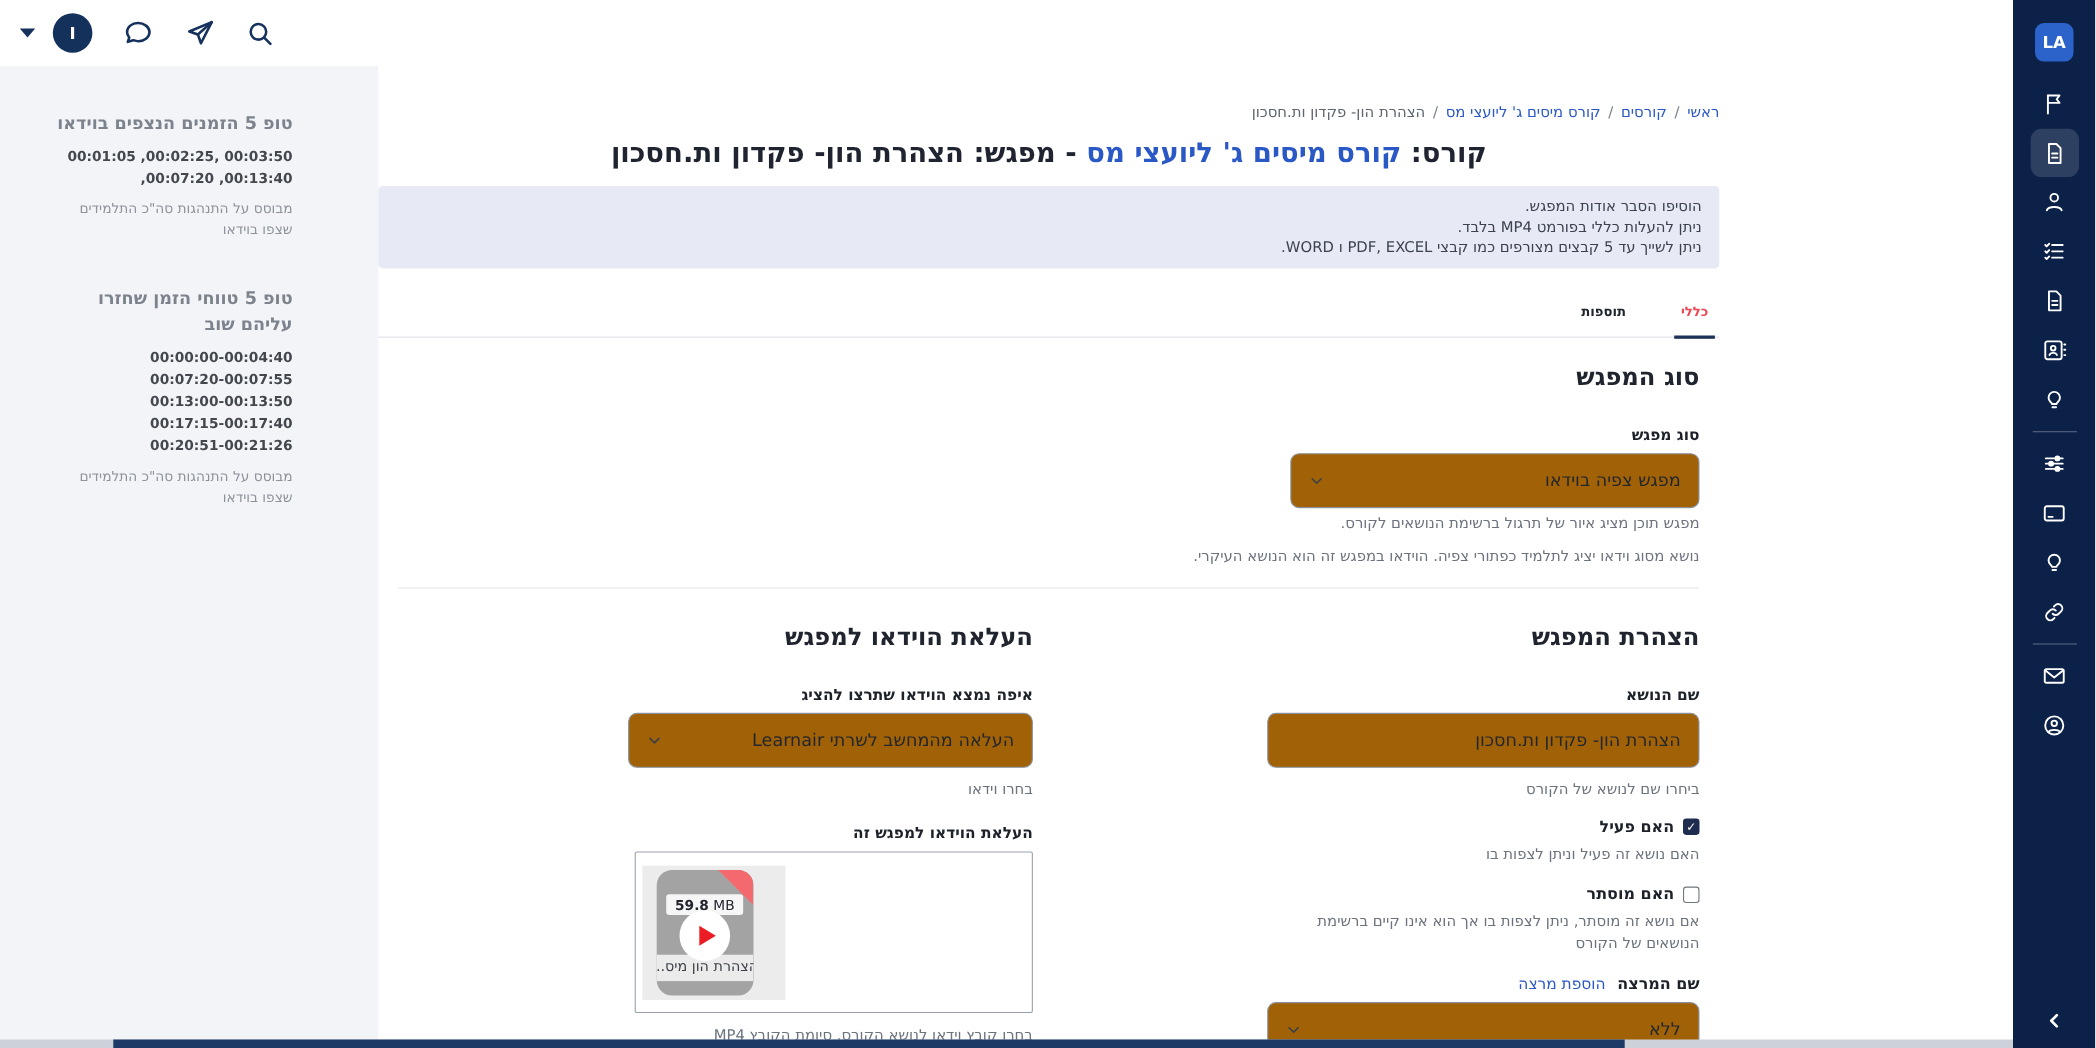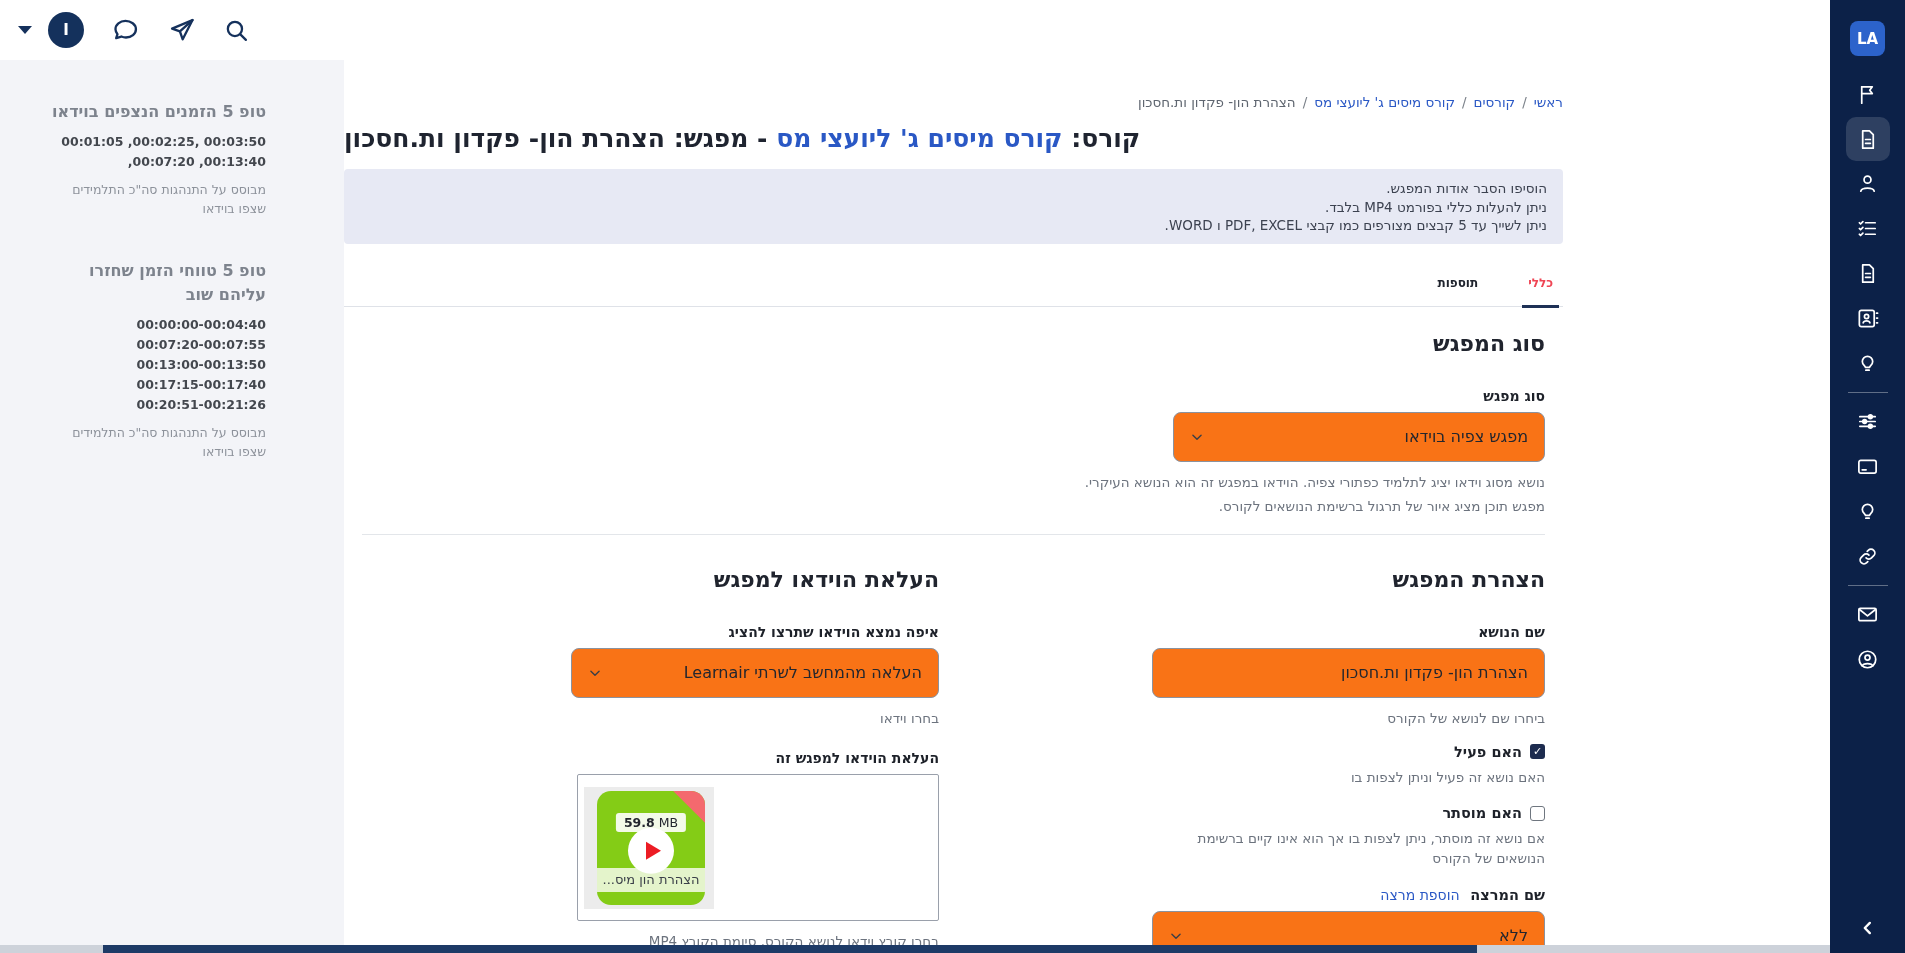--- a/index.html
+++ b/index.html
@@ -43,34 +43,34 @@
 
   
   .main{position:absolute;left:344px;top:60px;right:75px;bottom:0;background:#fff;direction:rtl;}
   .content{position:absolute;left:0;top:0;width:1219px;padding-top:34px;box-sizing:border-box;}
 
   .crumbs{font-size:13.5px;color:#5f6670;text-align:right;}
   .crumbs a{color:#2a58c5;text-decoration:none;cursor:pointer;}
   .crumbs .sep{color:#7a8089;margin:0 7px;}
   .crumbs .current{color:#5f6670;}
 
-  .ptitle{margin-top:13px;font-size:25px;font-weight:bold;color:#1f2430;text-align:left;line-height:1.25;}
+  .ptitle{margin-top:13px;font-size:25px;font-weight:bold;color:#1f2430;text-align:center;line-height:1.25;}
   .ptitle .tlink{color:#2a58c5;cursor:pointer;}
 
   .infobox{margin-top:15px;background:#e7e9f4;border-radius:4px;padding:10px 16px;
            font-size:13.5px;color:#3c4250;line-height:1.36;text-align:right;}
 
   .tabs{margin-top:26px;border-bottom:1px solid #dfe2e8;display:flex;gap:38px;padding:0 4px;}
   .tab{font-size:12px;font-weight:bold;color:#20242e;padding:6px 6px 15px 6px;cursor:pointer;}
   .tab.active{color:#ef4655;border-bottom:3px solid #1e3156;margin-bottom:-2px;}
 
   .formwrap{padding:0 18px;}
   .h2{font-size:22px;font-weight:bold;color:#20242e;text-align:right;margin-top:24px;line-height:1.2;}
   .flabel{font-size:14px;font-weight:bold;color:#1d2129;text-align:right;margin-top:30px;}
-  .ctl{margin-top:8px;height:50px;border:1px solid #8b929e;border-radius:8px;background:#f97316;
+  .ctl{margin-top:8px;height:50px;border:1px solid #8b929e;border-radius:8px;background:#a16207;
        display:flex;align-items:center;box-sizing:border-box;padding:0 16px;font-size:16px;color:#23262e;cursor:pointer;}
   .ctl .val{flex:1;text-align:right;}
   .ctl .chev svg{width:14px;height:14px;color:#3a3f47;display:block;}
   .ctl.select .chev{order:2;margin-right:10px;}
   .help{margin-top:10px;font-size:13.5px;color:#6c737e;line-height:1.5;text-align:right;}
   .hr{border-top:1px solid #e3e6ea;margin-top:18px;}
 
   .cols{display:flex;gap:213px;margin-top:8px;}
   .col-r{width:393px;}
   .col-v{width:368px;}
@@ -82,21 +82,21 @@
   .chklabel{font-size:14.5px;font-weight:bold;color:#1d2129;}
   .help.tight{margin-top:7px;}
   .lectrow{margin-top:18px;text-align:right;font-size:14.5px;}
   .lectrow .lbl{font-weight:bold;color:#1d2129;}
   .lectrow a{color:#2a58c5;text-decoration:none;margin-right:6px;font-size:14px;cursor:pointer;}
 
   
   .vidbox{margin-top:8px;width:362px;height:147px;border:1px solid #9aa0ab;border-radius:2px;background:#fff;
           box-sizing:border-box;position:relative;}
   .vid-gray{position:absolute;top:12px;left:6px;width:130px;height:122px;background:#ececec;}
-  .vid-file{position:absolute;top:4px;left:13px;width:108px;height:114px;background:#84cc16;border-radius:14px;overflow:hidden;}
+  .vid-file{position:absolute;top:4px;left:13px;width:88px;height:114px;background:#a3a3a3;border-radius:14px;overflow:hidden;}
   .vid-fold{position:absolute;top:0;right:0;width:32px;height:32px;background:#f4696e;
             clip-path:polygon(0 0,100% 0,100% 100%);}
   .vid-badge{position:absolute;top:22px;left:50%;transform:translateX(-50%);background:rgba(255,255,255,.9);
              border-radius:3px;padding:2px 8px;font-size:12.5px;color:#23262e;white-space:nowrap;direction:ltr;}
   .vid-badge b{font-weight:bold;}
   .vid-play{position:absolute;top:50%;left:50%;transform:translate(-50%,-44%);width:46px;height:46px;border-radius:50%;
             background:#fff;display:flex;align-items:center;justify-content:center;cursor:pointer;}
   .vid-play i{display:block;width:0;height:0;border-top:9px solid transparent;border-bottom:9px solid transparent;
               border-left:15px solid #ec1c24;margin-left:4px;}
   .vid-cap{position:absolute;bottom:13px;left:0;right:0;height:24px;background:rgba(255,255,255,.78);
@@ -268,22 +268,22 @@
         <div class="h2">סוג המפגש</div>
         <div class="flabel">סוג מפגש</div>
         <div class="ctl select" style="width:372px">
           <span class="val">מפגש צפיה בוידאו</span>
           <span class="chev">
               <svg viewBox="0 0 24 24" fill="none" stroke="currentColor" stroke-width="2.4" stroke-linecap="round" stroke-linejoin="round">
                 <path d="M5 9l7 7 7-7"></path>
               </svg>
             </span>
         </div>
+        <div class="help" style="margin-top:4px">מפגש תוכן מציג איור של תרגול ברשימת הנושאים לקורס.</div>
         <div class="help">נושא מסוג וידאו יציג לתלמיד כפתורי צפיה. הוידאו במפגש זה הוא הנושא העיקרי.</div>
-        <div class="help" style="margin-top:4px">מפגש תוכן מציג איור של תרגול ברשימת הנושאים לקורס.</div>
 
         <div class="hr"></div>
 
         <div class="cols">
 
           <div class="col-r">
             <div class="h2">הצהרת המפגש</div>
             <div class="flabel">שם הנושא</div>
             <div class="ctl" style="cursor:text">
               <span class="val">הצהרת הון- פקדון ות.חסכון</span>

